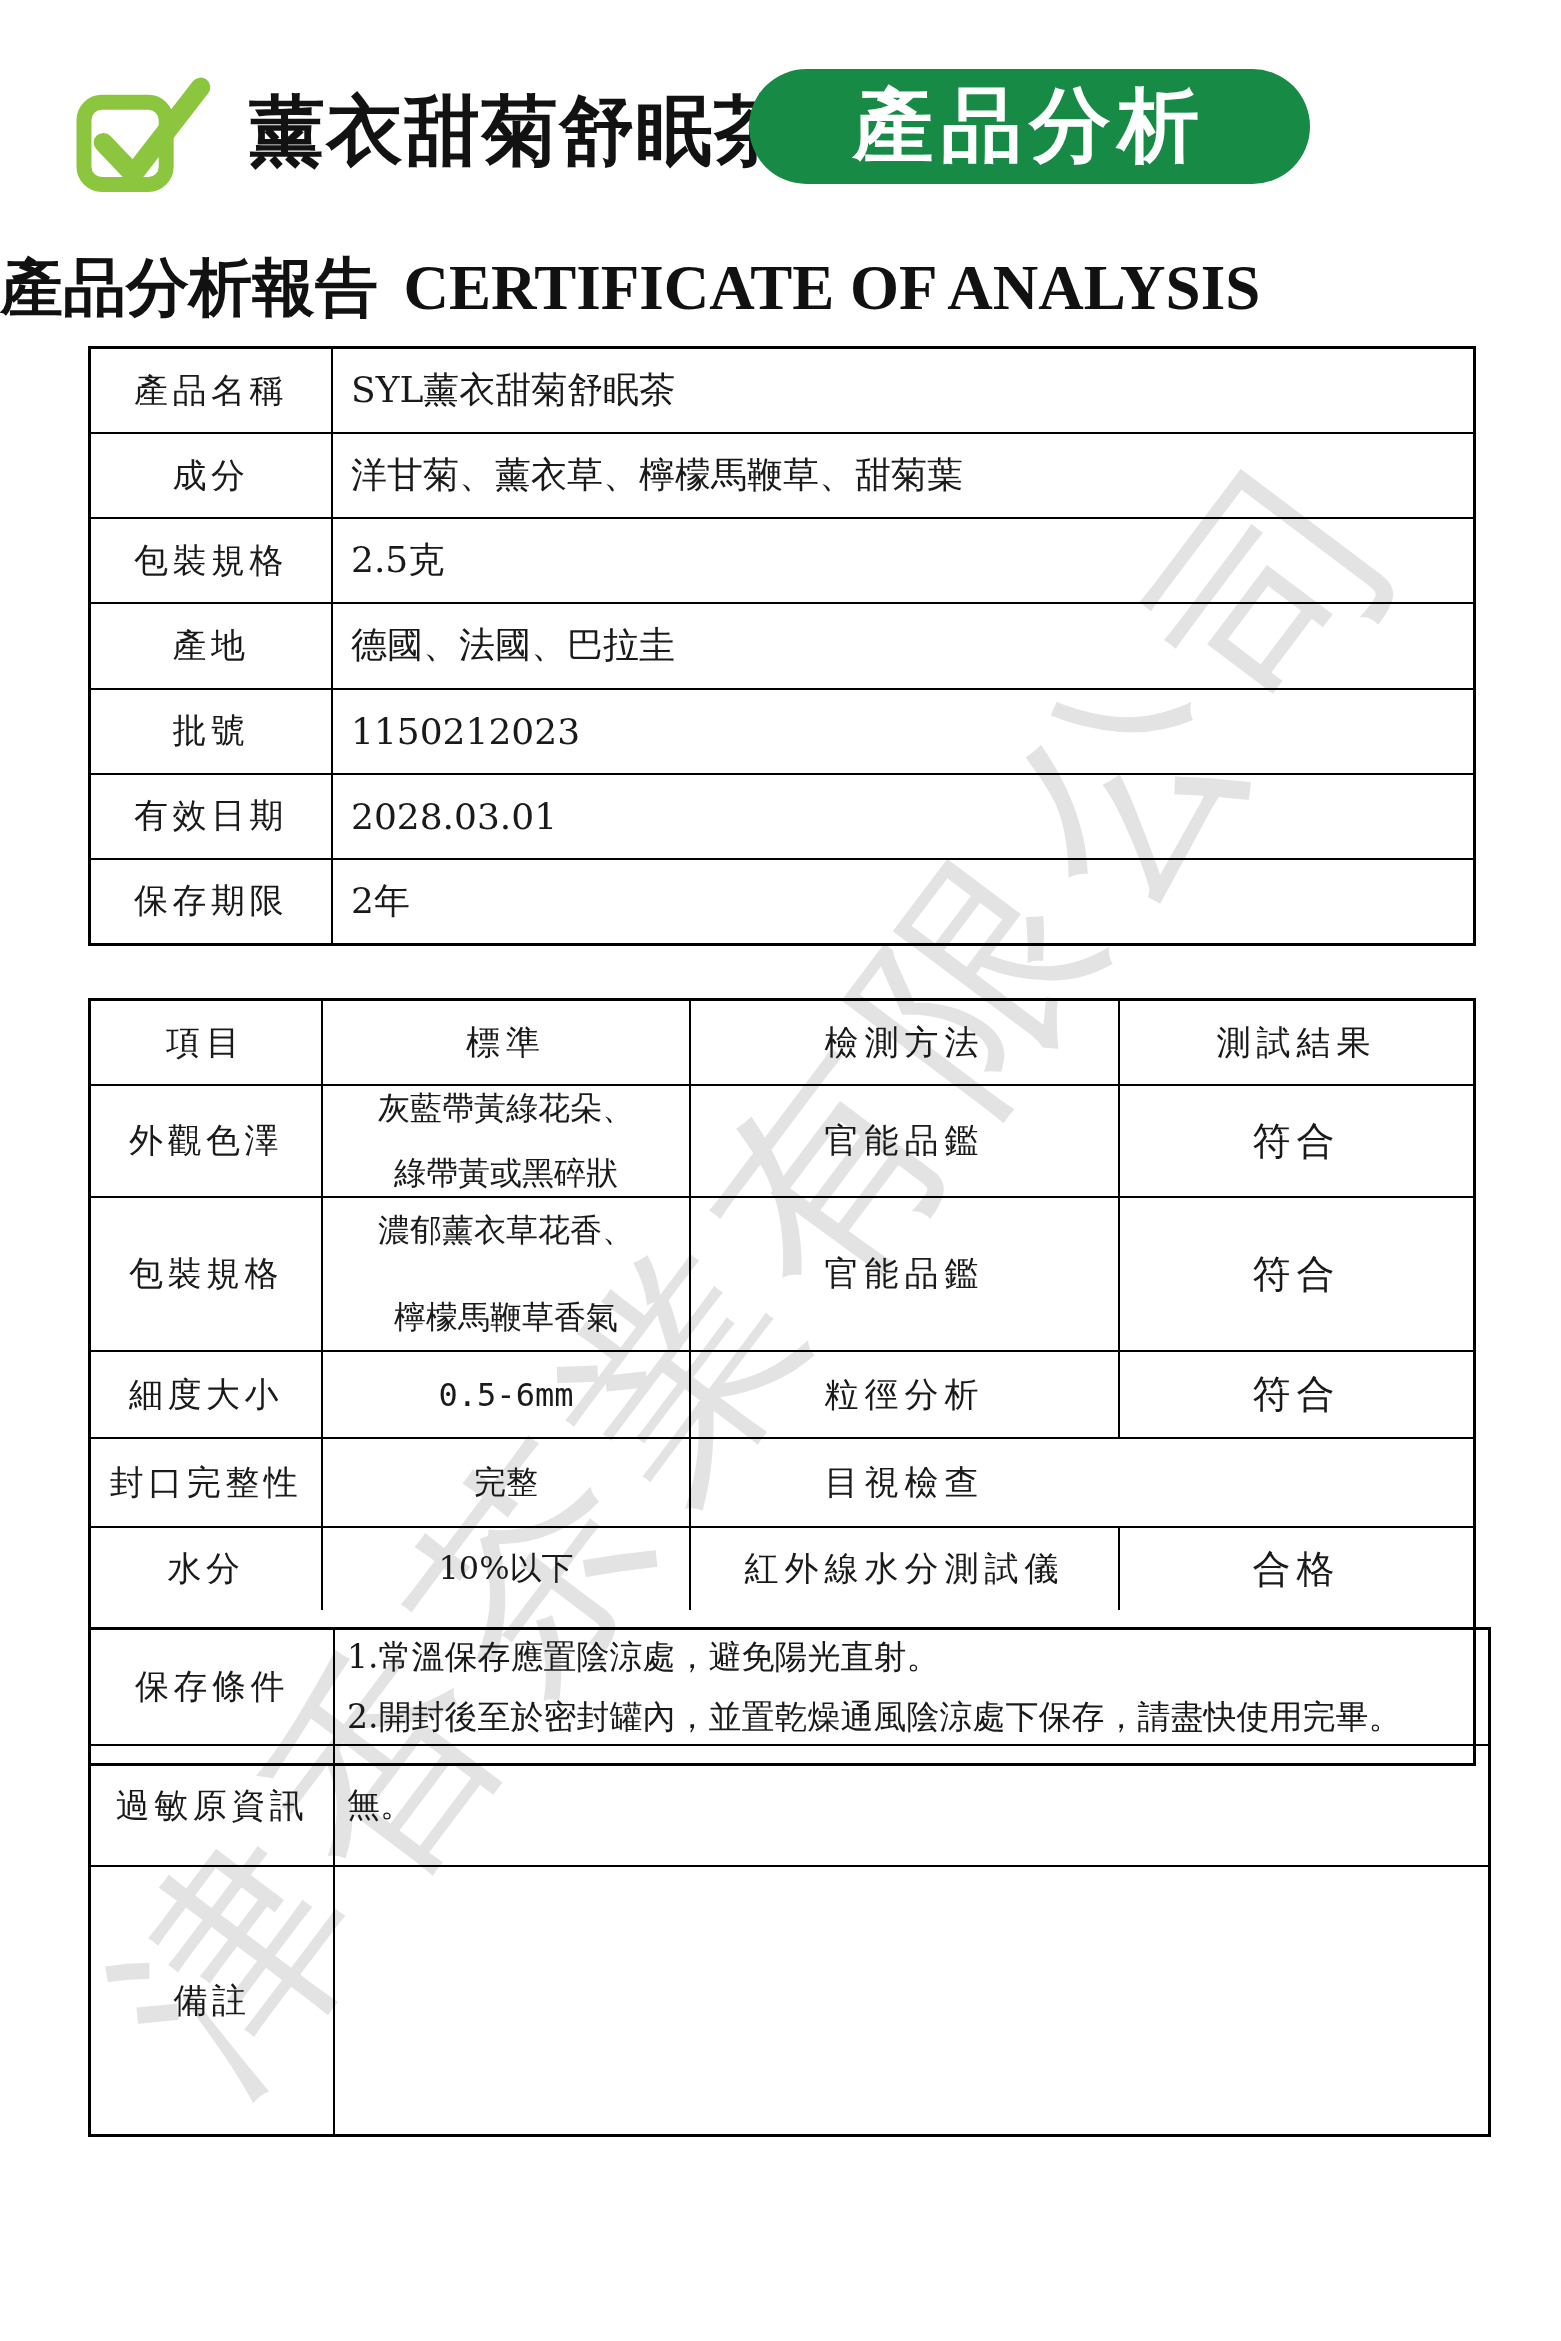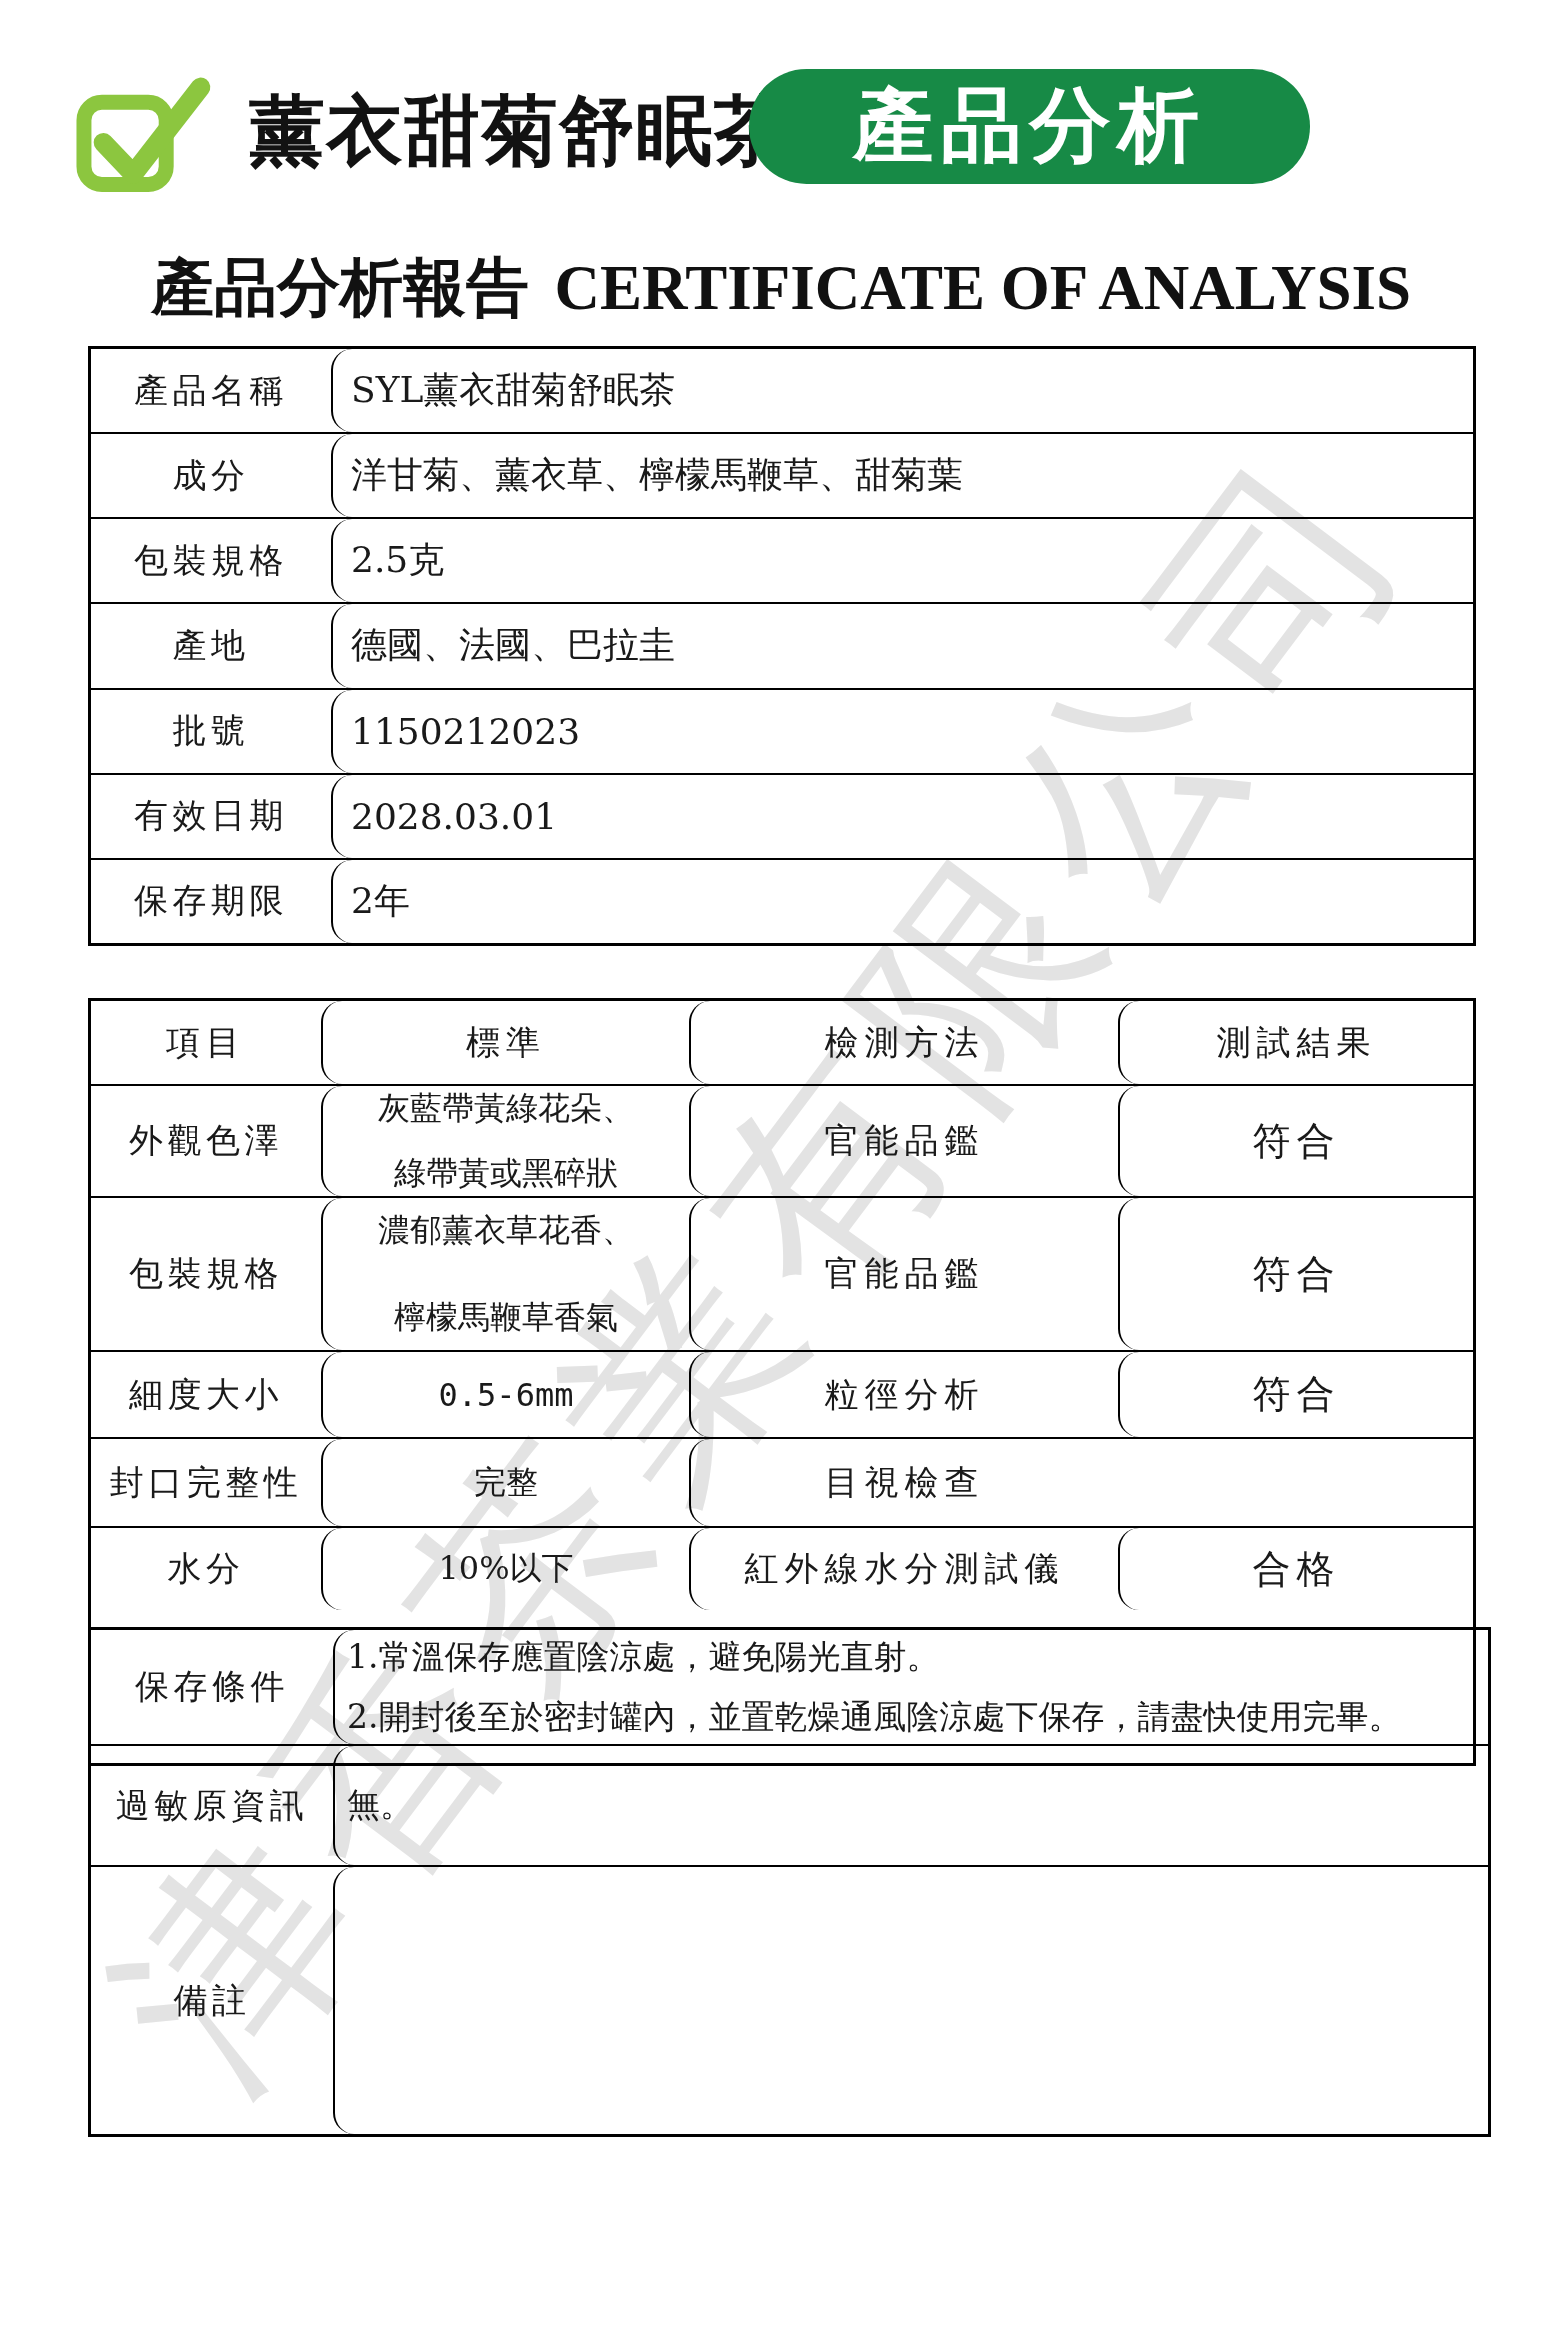--- a/index.html
+++ b/index.html
@@ -28,30 +28,30 @@
     position:absolute; left:749px; top:69px; width:561px; height:115px;
     background:#178a46; border-radius:58px;
     display:flex; align-items:center; justify-content:center;
     color:#ffffff; font-size:81px; font-weight:bold; letter-spacing:7.5px;
     font-family:"Liberation Sans", sans-serif;
   }
 
   
   .doc-title {
     position:absolute; left:0; top:247px; width:1562px; height:82px; z-index:2;
-    display:flex; align-items:center; justify-content:center; gap:25.5px;
+    display:flex; align-items:center; justify-content:flex-start; gap:25.5px;
     font-weight:bold; font-size:63px; color:#111;
     font-family:"Liberation Serif","DejaVu Serif", serif;
   }
 
   
   .tbl { position:absolute; left:88px; z-index:2; border:3.7px solid #000; display:flex; flex-direction:column; background:transparent; }
   .row { display:flex; width:100%; }
   .row + .row { border-top:2.2px solid #000; }
-  .cell { display:flex; align-items:center;border-radius:21px; }
+  .cell { display:flex; align-items:center; }
   .cell + .cell { border-left:2.2px solid #000; }
   .lab { justify-content:center; text-align:center; font-size:34px; letter-spacing:4.5px; }
   .val { flex:1; justify-content:flex-start; padding-left:18px; font-size:36px; }
   .ctr { justify-content:center; text-align:left; }
 
   
   .t1 { top:346px; width:1388px; height:600px; }
   .t1 .row { flex:1; }
   .t1 .lab { width:240px; }
 

